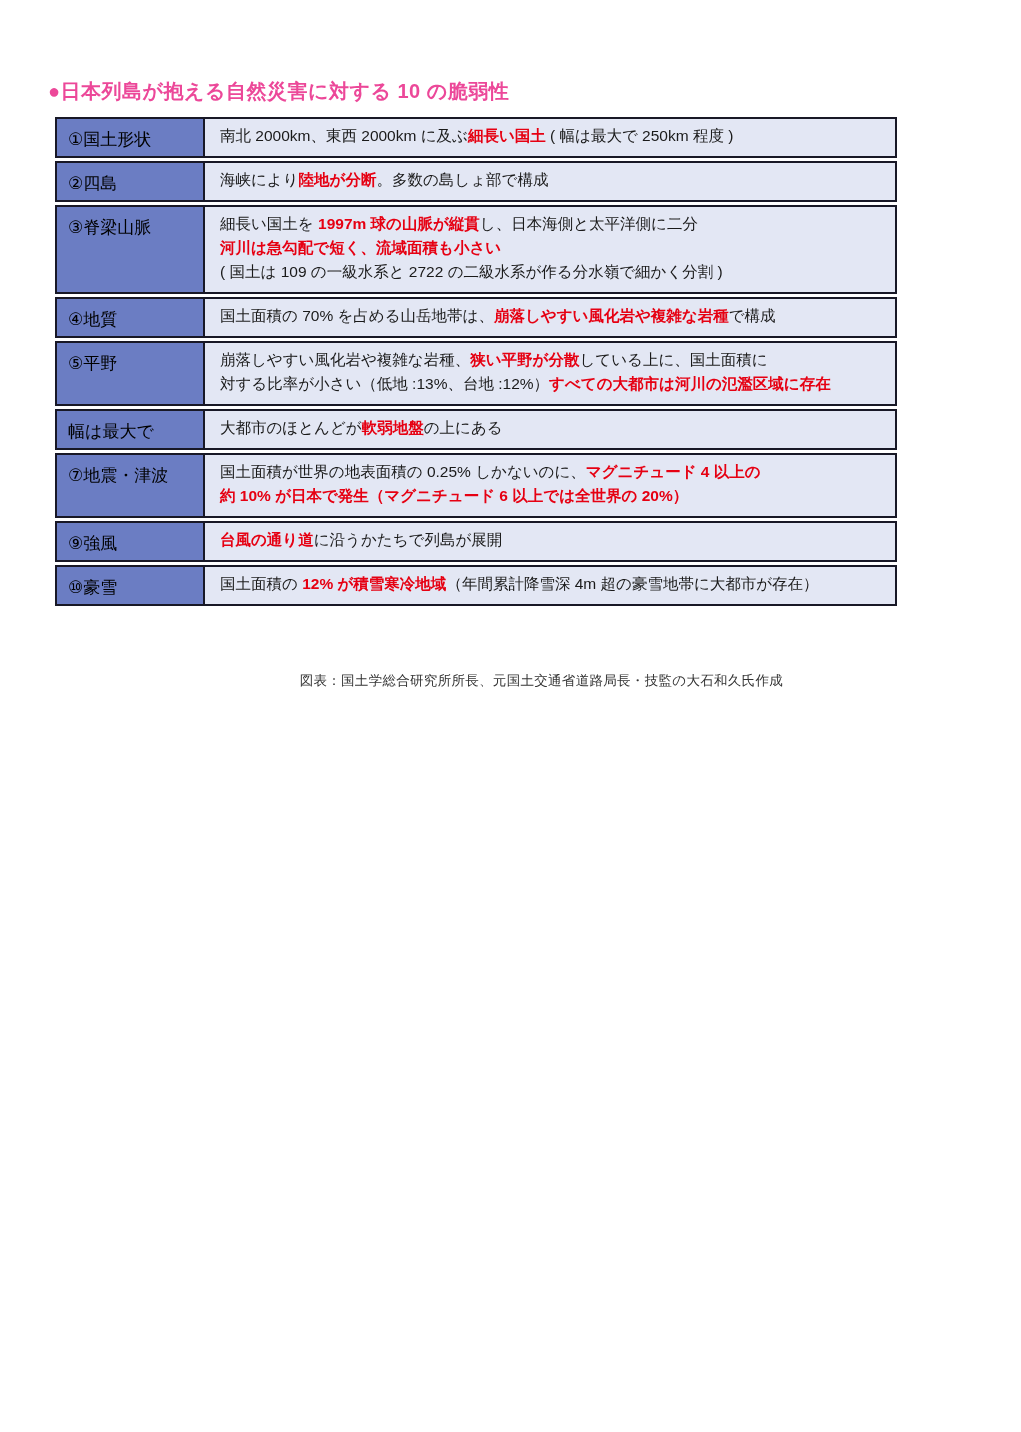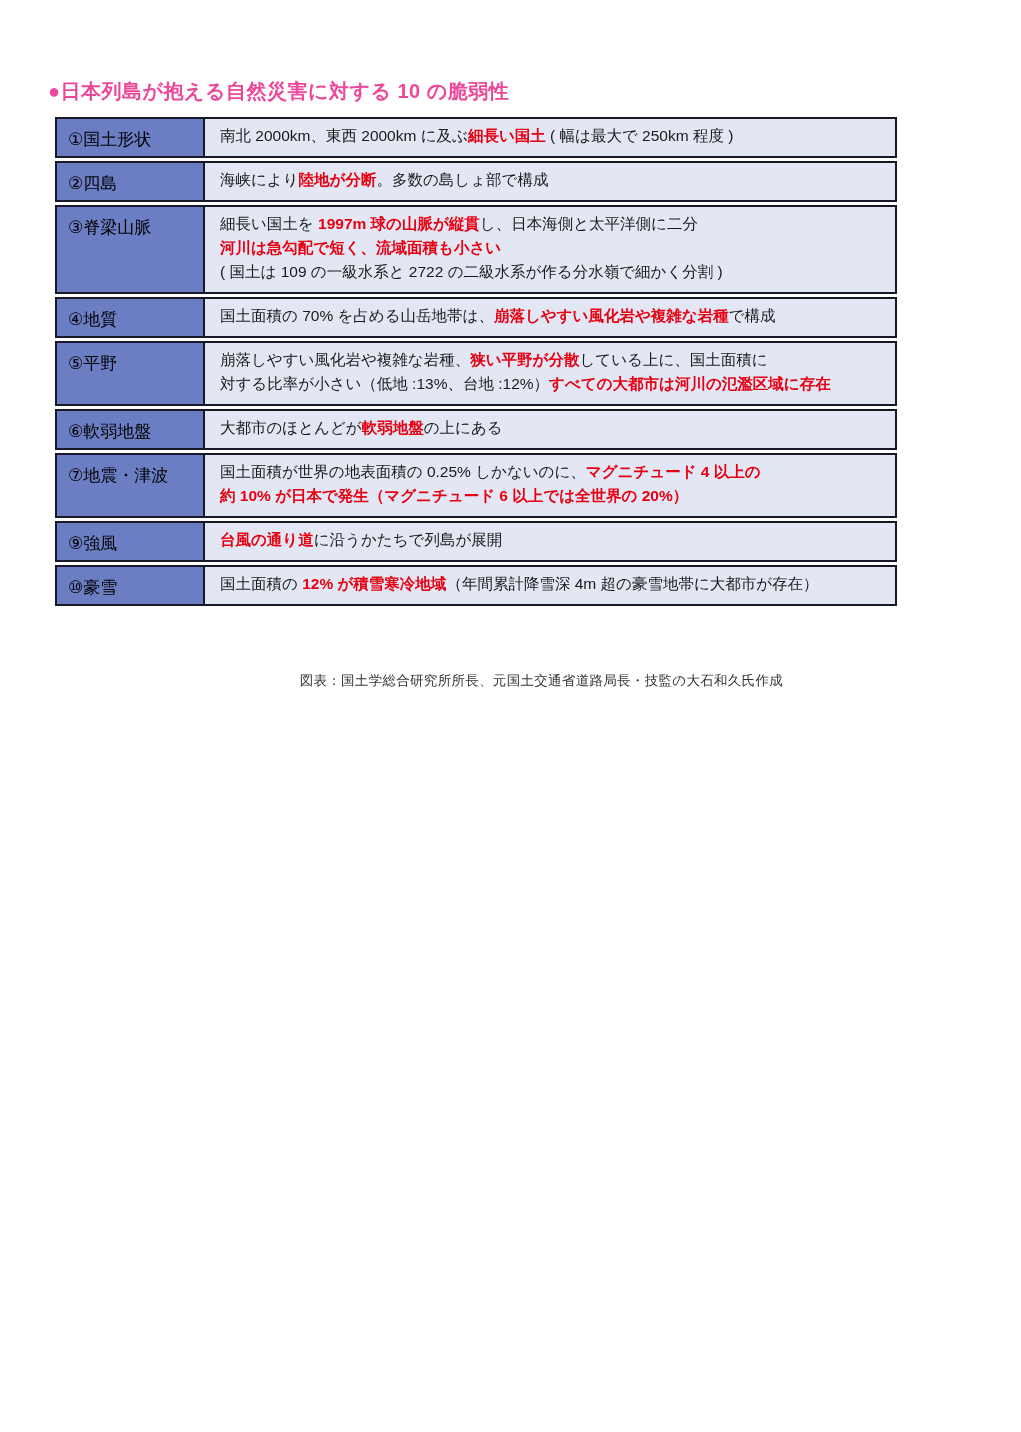--- a/index.html
+++ b/index.html
@@ -79,21 +79,21 @@
         </div>
       </div>
       <div class="row">
         <div class="label-cell">⑤平野</div>
         <div class="content-cell">
           <div class="content-line"><span class="seg-black">崩落しやすい風化岩や複雑な岩種、</span><span class="seg-red">狭い平野が分散</span><span class="seg-black">している上に、国土面積に</span></div>
           <div class="content-line"><span class="seg-black">対する比率が小さい（低地 :13%、台地 :12%）</span><span class="seg-red">すべての大都市は河川の氾濫区域に存在</span></div>
         </div>
       </div>
       <div class="row">
-        <div class="label-cell">⑥軟弱地盤</div>
+        <div class="label-cell">幅は最大で</div>
         <div class="content-cell">
           <div class="content-line"><span class="seg-black">大都市のほとんどが</span><span class="seg-red">軟弱地盤</span><span class="seg-black">の上にある</span></div>
         </div>
       </div>
       <div class="row">
         <div class="label-cell">⑦地震・津波</div>
         <div class="content-cell">
           <div class="content-line"><span class="seg-black">国土面積が世界の地表面積の 0.25% しかないのに、</span><span class="seg-red">マグニチュード 4 以上の</span></div>
           <div class="content-line"><span class="seg-red">約 10% が日本で発生（マグニチュード 6 以上では全世界の 20%）</span></div>
         </div>

